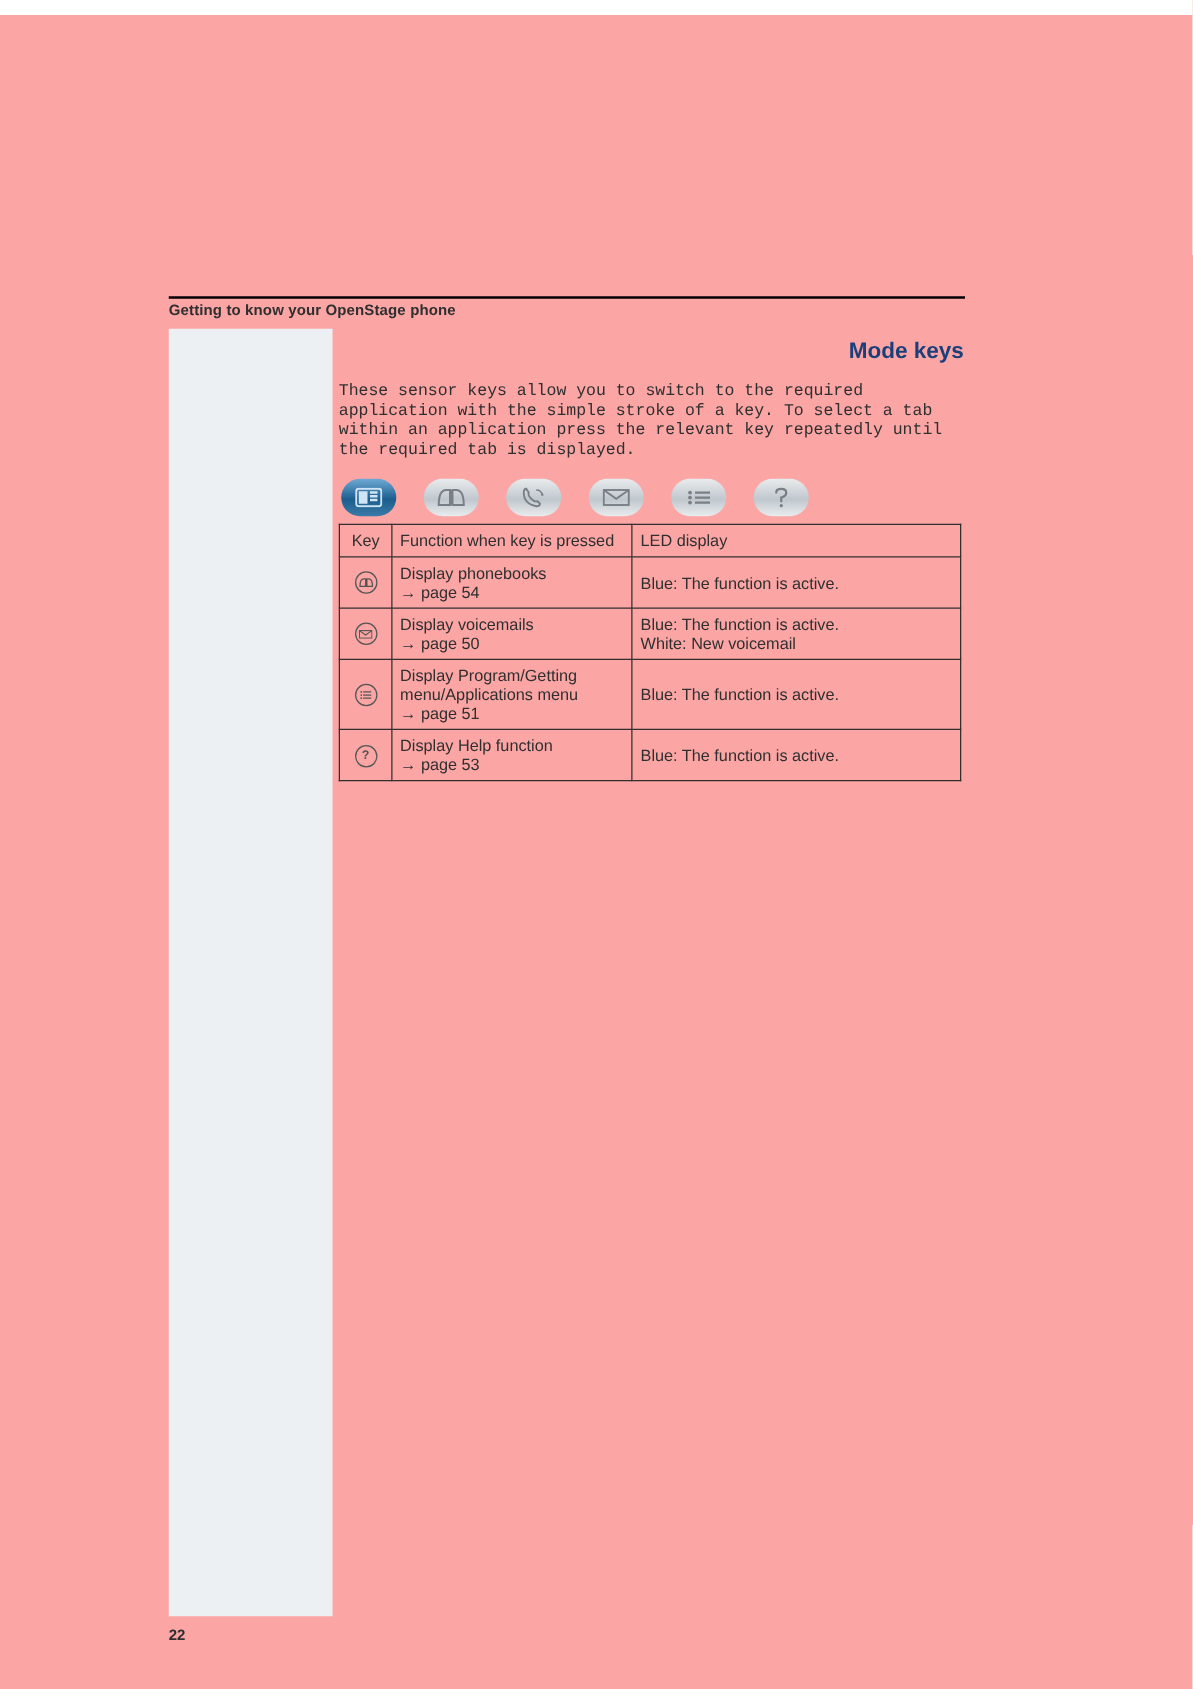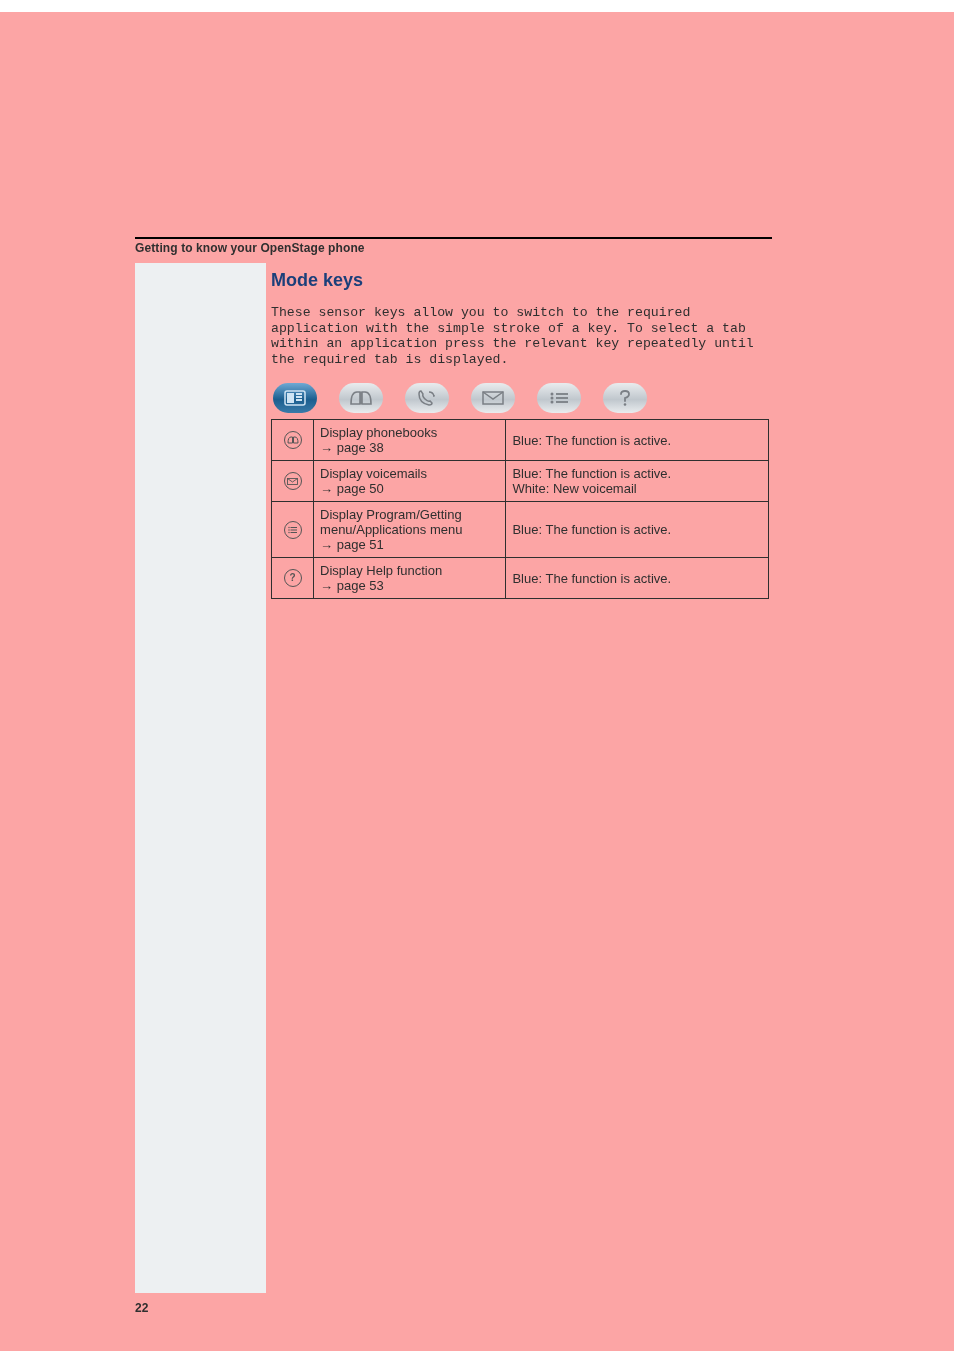--- a/index.html
+++ b/index.html
@@ -44,20 +44,21 @@
     position: absolute;
     left: 271px;
     top: 258px;
     width: 500px;
   }
   h2.mode-keys {
     margin: 0 0 14px 0;
     font-size: 18px;
     font-weight: bold;
     color: #1b3f7a;
+    text-align: right;
   }
   .intro {
     font-size: 13.2px;
     line-height: 15.5px;
     margin: 0 0 16px 0;
     font-family: Liberation Mono, monospace;
   }
   .icon-row {
     display: flex;
     gap: 22px;
@@ -181,35 +182,40 @@
       <div class="big-pill">
         <svg width="14" height="18" viewBox="0 0 14 18">
           <path d="M3 5 Q3 2 7 2 Q11 2 11 5 Q11 8 7 9 L7 12" fill="none" stroke="#7a7f85" stroke-width="1.8" stroke-linecap="round"></path>
           <circle cx="7" cy="15.5" r="1.3" fill="#7a7f85"></circle>
         </svg>
       </div>
     </div>
 
     <table class="mode-table">
       <tbody>
+          <tr>
+        <td class="key-col">Key</td>
+        <td class="func-col">Function when key is pressed</td>
+        <td class="led-col">LED display</td>
+      </tr>
 
 
       <tr>
         <td class="key-col">
           <span class="mini-icon">
             <svg width="12" height="8" viewBox="0 0 12 8">
                   <path d="M1 7 Q1 1 4 1 L5.5 1 L5.5 7 Z M11 7 Q11 1 8 1 L6.5 1 L6.5 7 Z" fill="none" stroke="#555" stroke-width="1"></path>
                 </svg>
           </span>
         </td>
         <td class="func-col">
           <span>Display phonebooks
 </span><br>
           <span class="arrow">→</span>
-          <span>page 38</span>
+          <span>page 54</span>
         </td>
         <td class="led-col">Blue: The function is active.</td>
       </tr>
 
 
       <tr>
         <td class="key-col">
           <span class="mini-icon">
             <svg width="11" height="7" viewBox="0 0 11 7">
                   <rect x="0.5" y="0.5" width="10" height="6" fill="none" stroke="#555" stroke-width="0.9"></rect>

